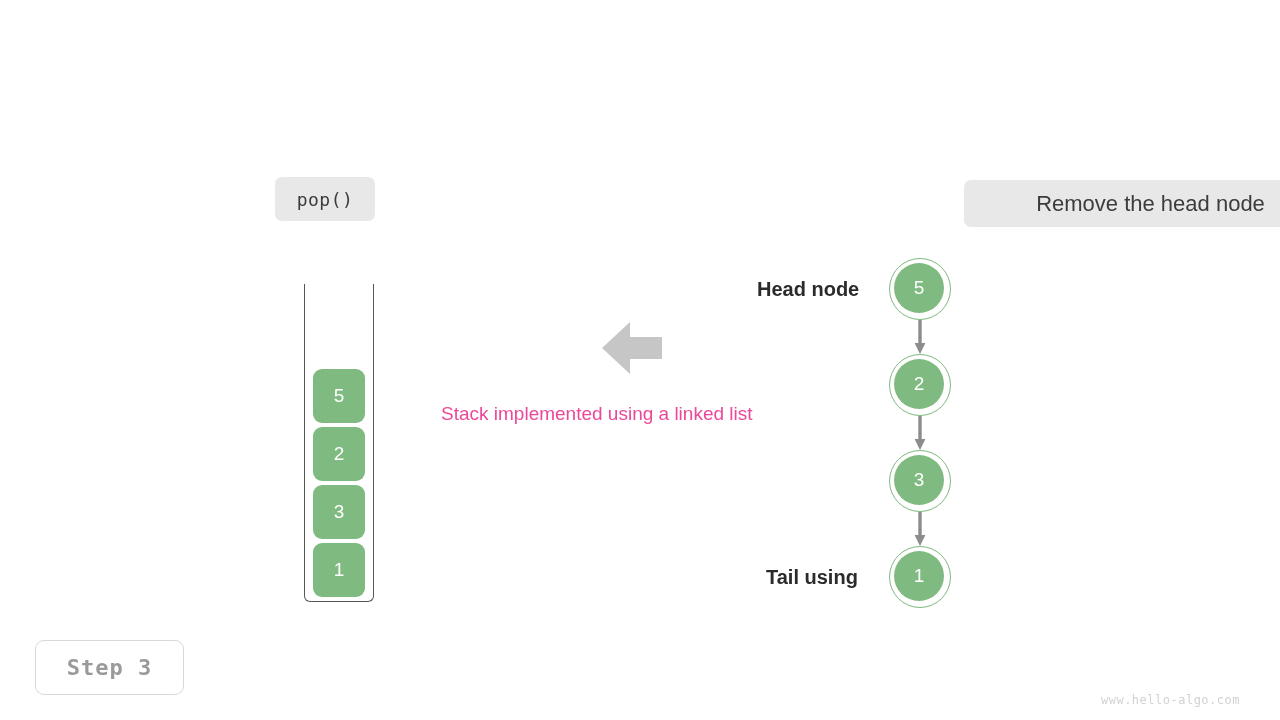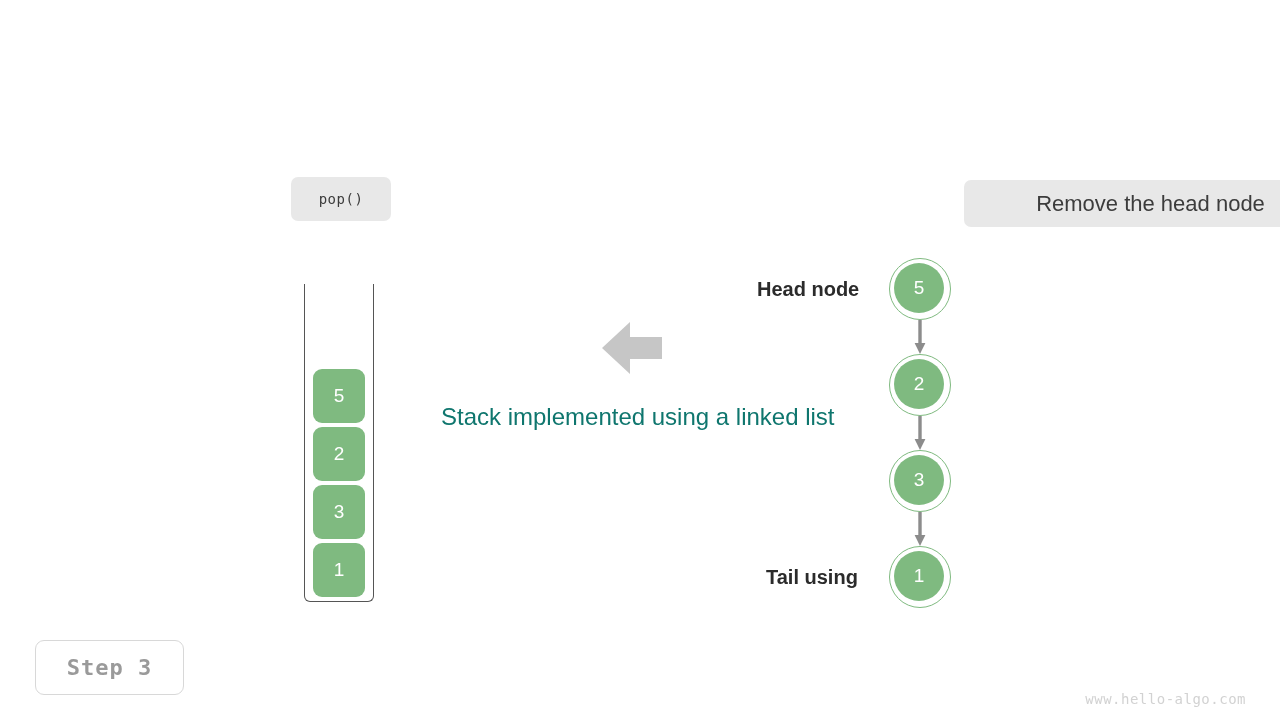--- a/index.html
+++ b/index.html
@@ -22,26 +22,26 @@
     background: #e8e8e8;
     border-radius: 7px;
     display: flex;
     align-items: center;
     justify-content: center;
     color: #3c3c3c;
     white-space: nowrap;
   }
 
   #op-label {
-    left: 291px;
+    left: 275px;
     top: 177px;
     width: 100px;
     height: 44px;
     font-family: "DejaVu Sans Mono", "Liberation Mono", monospace;
-    font-size: 14px;
+    font-size: 18px;
     letter-spacing: 0.5px;
   }
 
   #action-label {
     left: 964px;
     top: 180px;
     width: 281px;
     height: 47px;
     font-size: 22px;
     padding-left: 46px;
@@ -63,34 +63,34 @@
     font-size: 22px;
     font-weight: bold;
     color: #9a9a9a;
     letter-spacing: 1px;
     text-align: right;
   }
 
   
   #watermark {
     position: absolute;
-    right: 34px;
+    right: 40px;
     bottom: 13px;
     font-family: "DejaVu Sans Mono", "Liberation Mono", monospace;
-    font-size: 14px;
+    font-size: 12px;
     color: #d2d2d2;
     letter-spacing: 0.5px;
   }
   
   #caption-inner {
     position: absolute;
     left: 441px;
     top: 403px;
-    font-size: 24px;
-    color: #0f766e;
+    font-size: 19px;
+    color: #ec4899;
     white-space: nowrap;
   }
 
   
   #flow-arrow {
     position: absolute;
     left: 602px;
     top: 320px;
     width: 60px;
     height: 56px;

